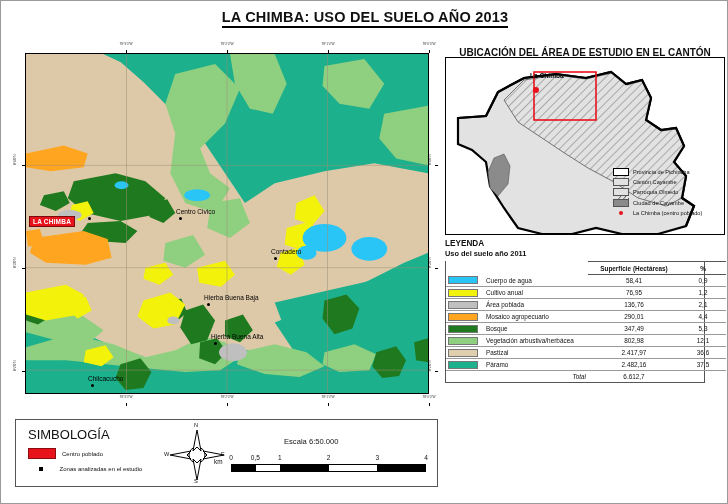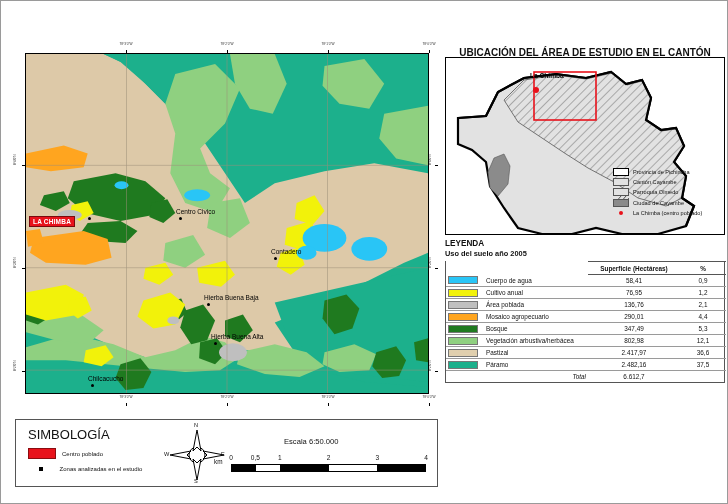--- a/index.html
+++ b/index.html
@@ -52,21 +52,21 @@
   .ilsw.prov{background:#fff;border:1.6px solid #000;}
   .ilsw.cant{background:#e2e2e2;border:.6px solid #555;}
   .ilsw.parr{background:#e2e2e2;border:.6px solid #555;}
   .ilsw.ciud{background:#8b8b8b;border:.6px solid #555;}
   .ilsw.pt{background:none;border:none;display:flex;align-items:center;
            justify-content:center;}
   .ilsw.pt i{display:block;width:4.4px;height:4.4px;border-radius:50%;background:#e8121b;}
   .iltx{font-size:5.6px;color:#111;white-space:nowrap;}
 
   
-  #leyenda{position:absolute;left:444px;top:238px;width:280px;}
+  #leyenda{position:absolute;left:444px;top:238px;width:260px;}
   #leyTitle{font-size:8.2px;font-weight:bold;}
   #leySub{font-size:7.4px;font-weight:bold;margin-top:1px;margin-bottom:3px;}
   table{border-collapse:collapse;width:280px;font-size:6.4px;}
   thead th{font-weight:bold;padding:2.5px 2px;border-bottom:1.1px solid #555;
            border-top:1.1px solid #555;}
   thead th.hsw{border-top:none;border-bottom:none;}
   tbody td{padding:2px;border-bottom:.6px solid #9a9a9a;}
   td.sw{width:34px;padding:1.5px 2px;}
   td.sw i{display:block;width:30px;height:8px;border:.6px solid #777;box-sizing:border-box;}
   td.nm{text-align:left;}
@@ -96,20 +96,23 @@
   #sbar{position:relative;height:8px;border:.7px solid #000;display:flex;
         box-sizing:border-box;}
   #sbar i{display:block;height:100%;}
   #kmtx{position:absolute;left:198px;top:38px;font-size:6.4px;}
 </style>
 </head>
 <body>
 
 <div id="page">
 
+  <div id="title">
+    <span>LA CHIMBA: USO DEL SUELO AÑO 2013</span>
+  </div>
 
   <div id="mapwrap">
 
     <div id="maptop">
         <span class="lontick" style="left: 112px;">78°3'0"W</span>
         <i class="lonmark" style="left: 112px;"></i>
         <span class="lontick" style="left: 213px;">78°2'0"W</span>
         <i class="lonmark" style="left: 213px;"></i>
         <span class="lontick" style="left: 314px;">78°1'0"W</span>
         <i class="lonmark" style="left: 314px;"></i>
@@ -299,21 +302,21 @@
     <div class="ilrow">
       <span class="ilsw pt">
           <i></i>
         </span>
       <span class="iltx">La Chimba (centro poblado)</span>
     </div>
   </div>
 
   <div id="leyenda">
     <div id="leyTitle">LEYENDA</div>
-    <div id="leySub">Uso del suelo año 2005</div>
+    <div id="leySub">Uso del suelo año 2011</div>
     <div id="tblOuter">
       <table>
         <thead>
           <tr>
             <th class="hsw"></th>
             <th class="hsw"></th>
             <th class="ha">Superficie (Hectáreas)</th>
             <th class="pc">%</th>
           </tr>
         </thead>

